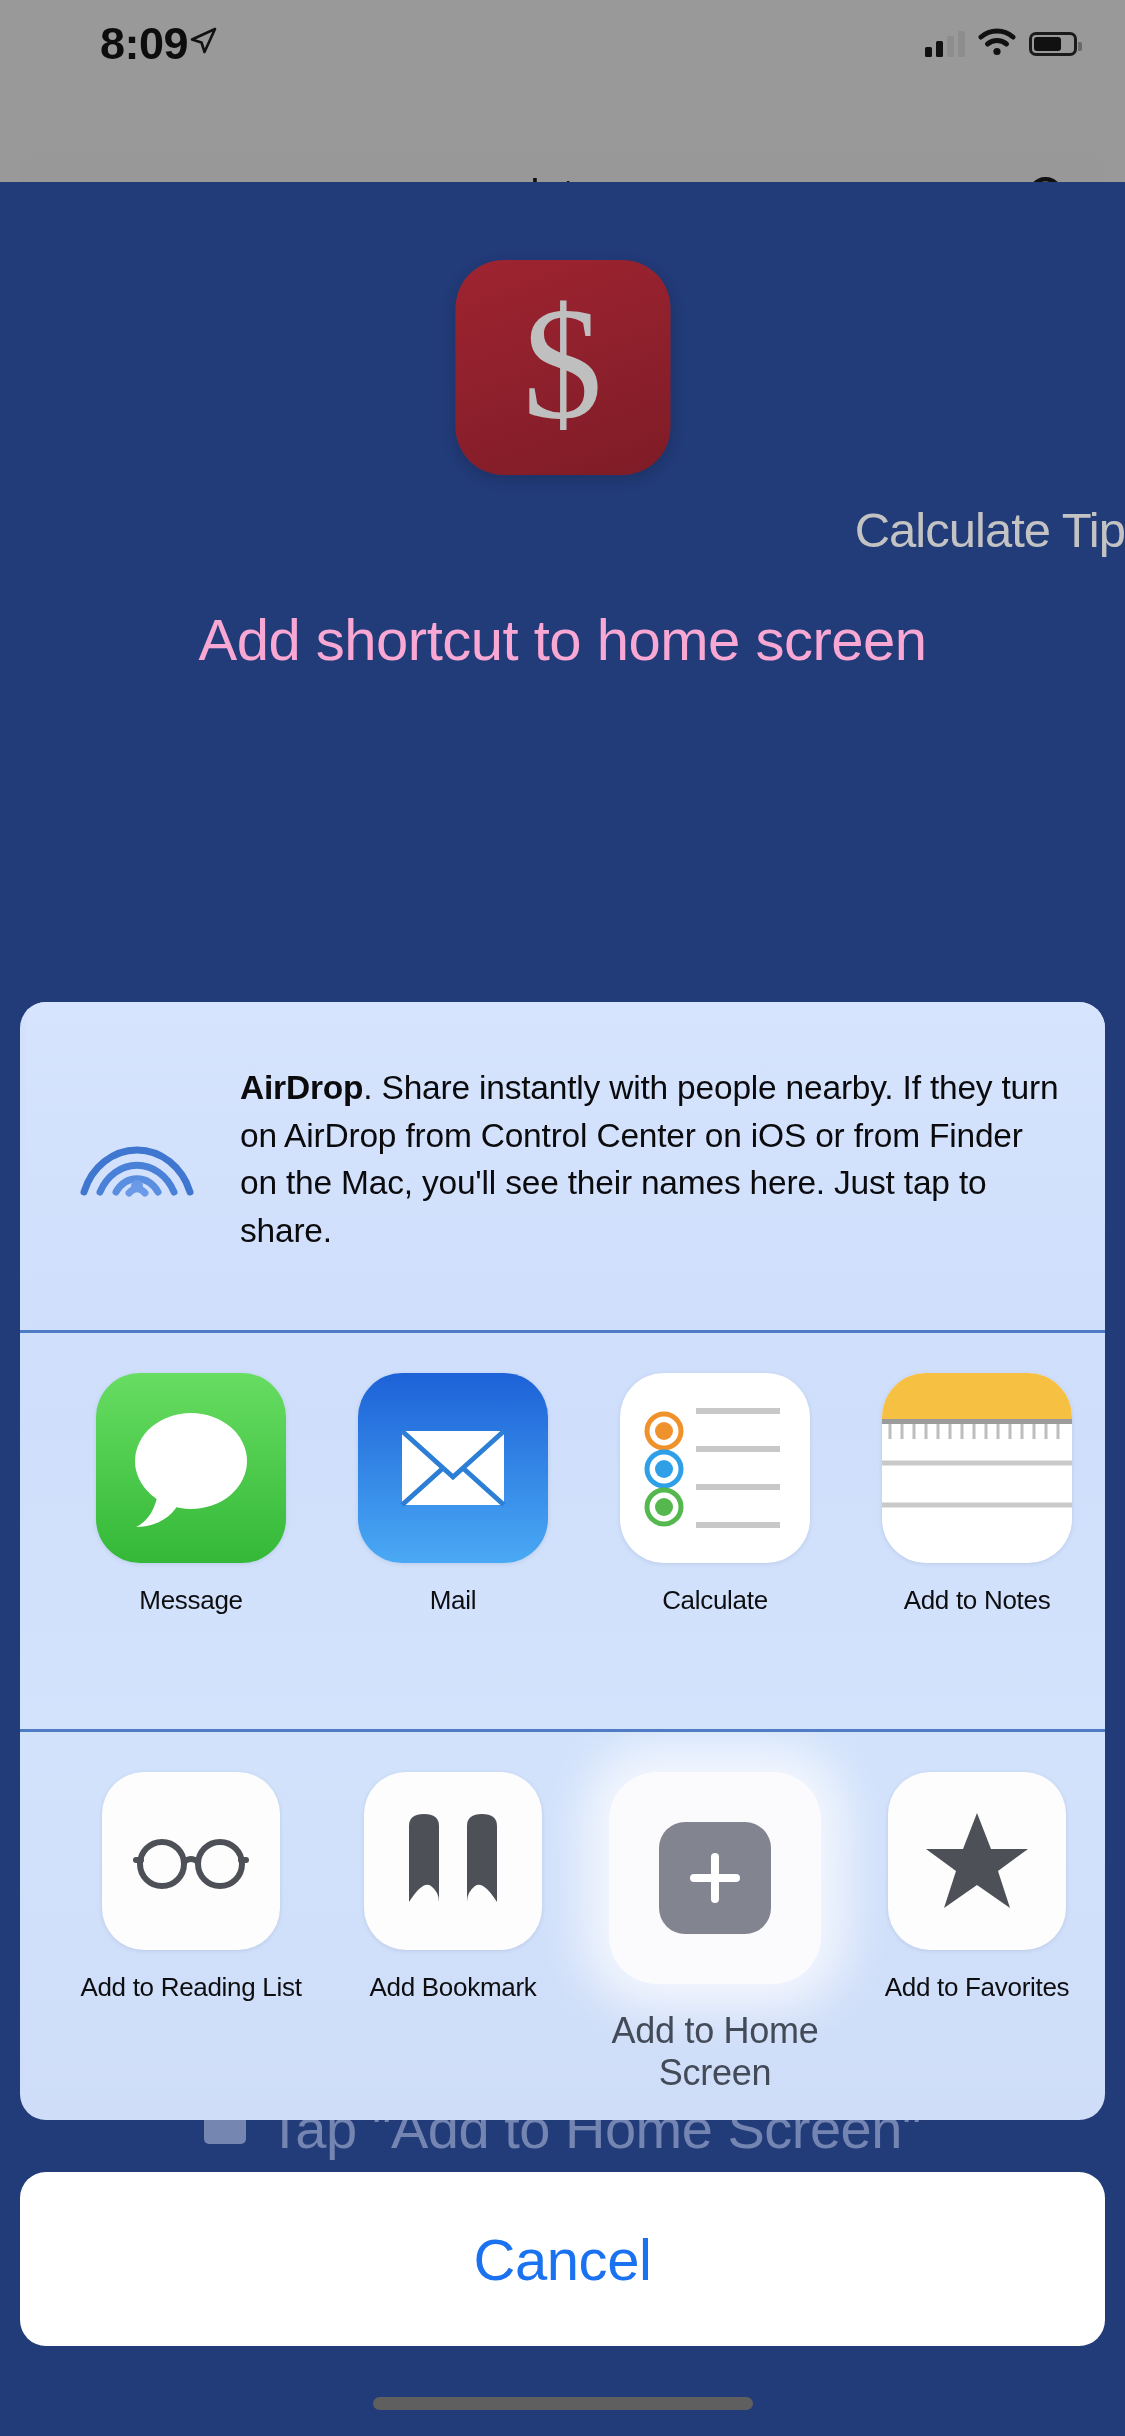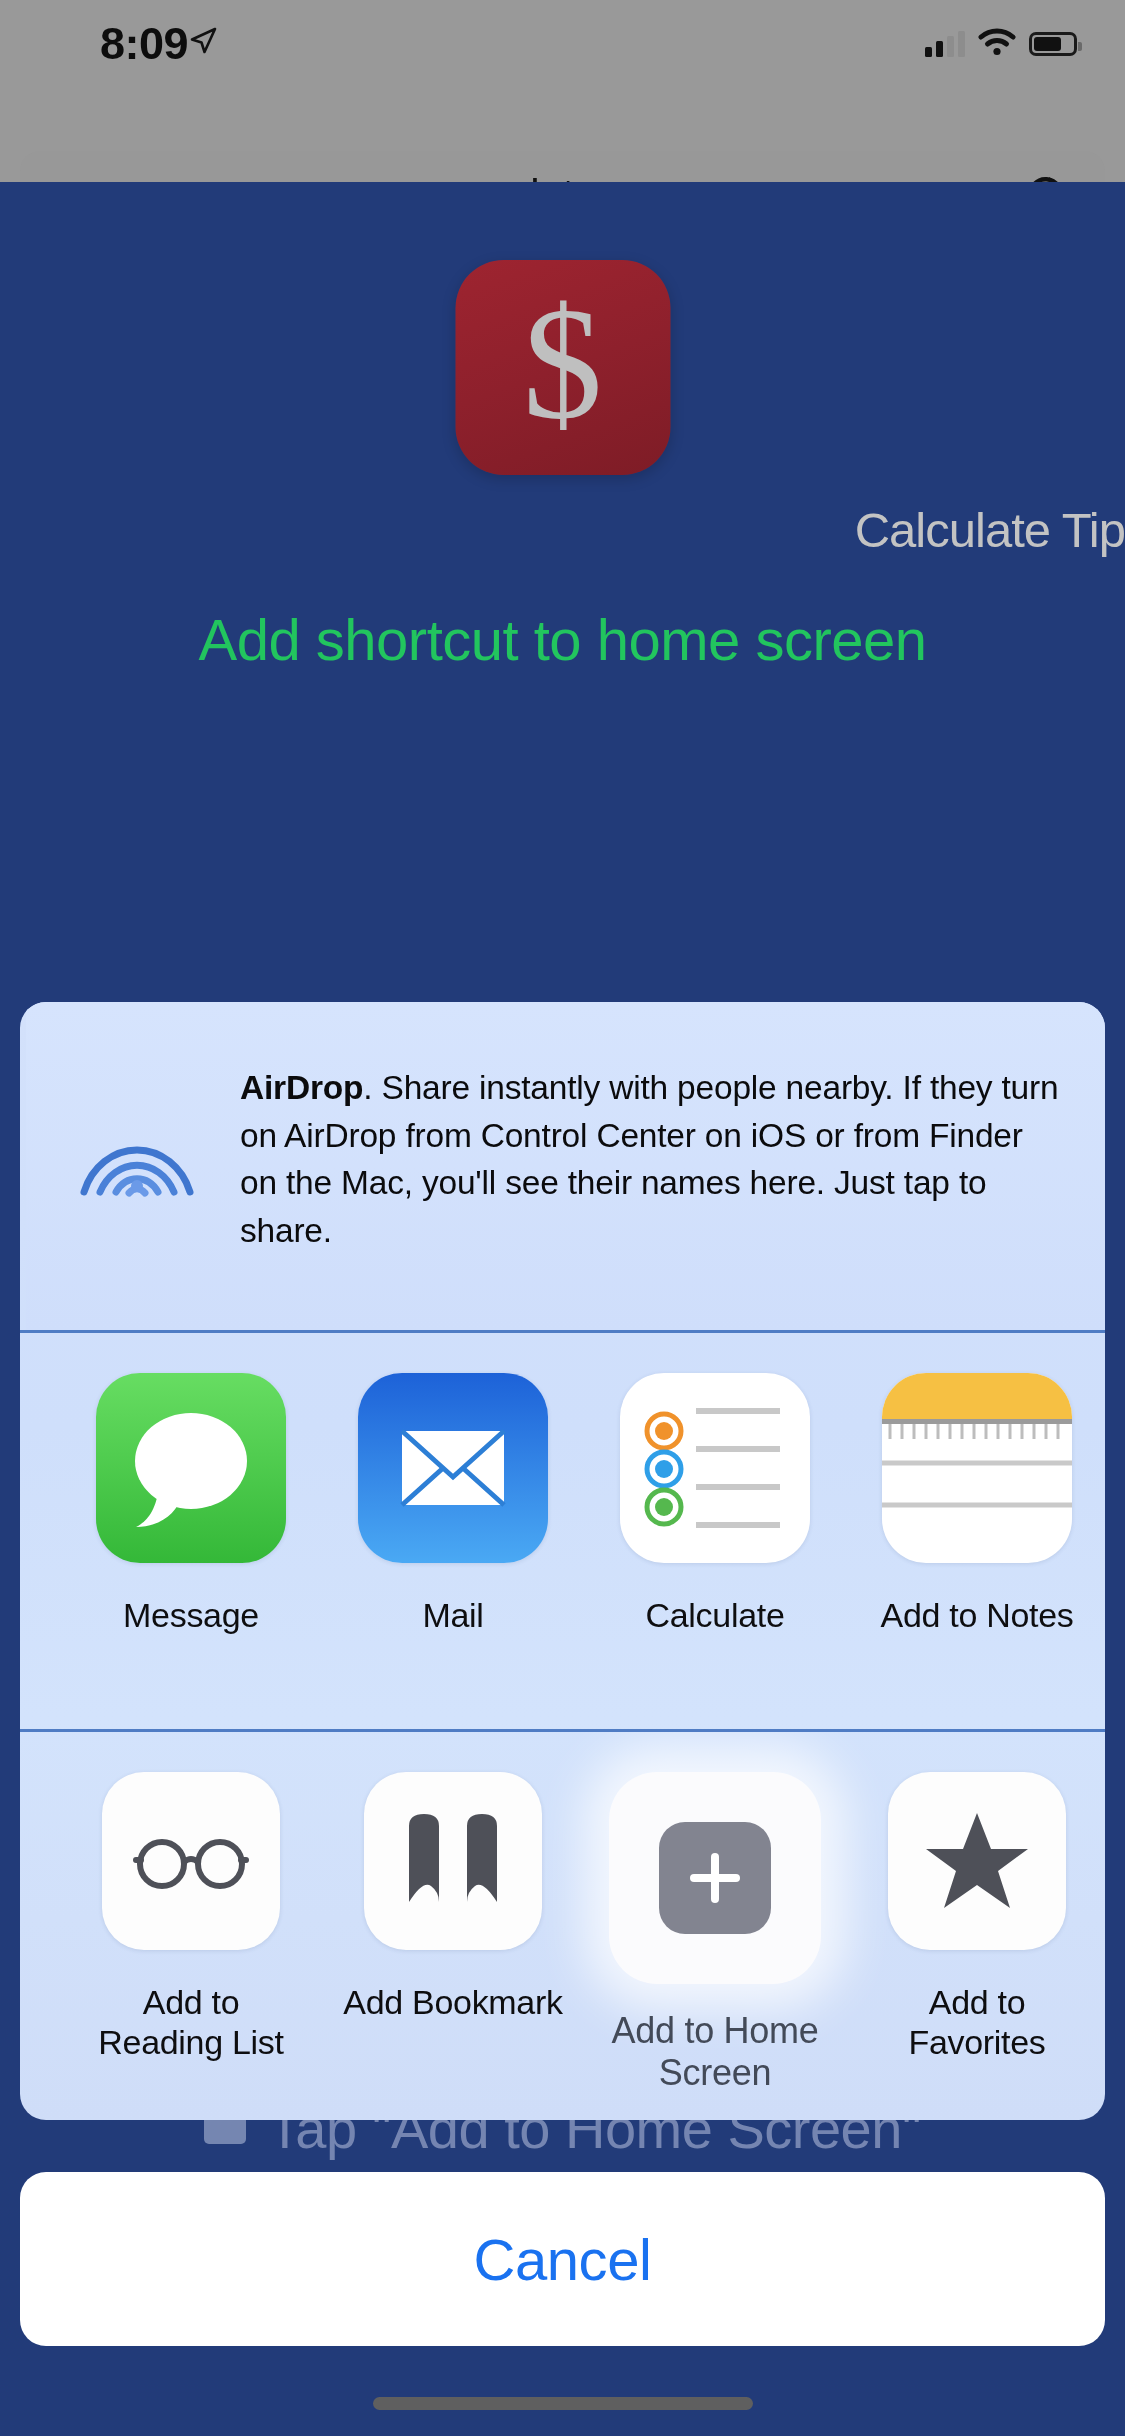--- a/index.html
+++ b/index.html
@@ -87,21 +87,21 @@
   .app-icon span{
     font-size:160px; font-weight:500; color:#bfbfbf; line-height:1;
     margin-top:-8px; font-family:"Liberation Serif", serif;
   }
   .page-title{
     position:absolute; left:0; top:320px; width:100%;
     text-align:right; font-size:49px; color:#c3c3c3; letter-spacing:-1px;
   }
   .page-sub{
     position:absolute; left:0; top:424px; width:100%;
-    text-align:center; font-size:58px; color:#22c55e; letter-spacing:-0.5px;
+    text-align:center; font-size:58px; color:#f9a8d4; letter-spacing:-0.5px;
   }
   .page-hint{
     position:absolute; left:0; top:1914px; width:100%;
     text-align:center; font-size:56px; color:#7a8ab4; letter-spacing:-0.5px;
     display:flex; align-items:center; justify-content:center; gap:22px;
     opacity:.95;
   }
   .hint-glyph{
     width:42px; height:30px; background:#7a8ab4; border-radius:5px;
     display:inline-block;
@@ -128,21 +128,21 @@
   .divider{ height:3px; background:#4f7cc4; }
 
   .row{
     padding:40px 0 0 0; position:relative; overflow:hidden;
   }
   .row-inner{ display:flex; padding-left:40px; }
   .cell{
     flex:0 0 262px; display:flex; flex-direction:column; align-items:center;
   }
   .cell .label{
-    margin-top:32px; font-size:34px; color:#0e0e10; text-align:center;
+    margin-top:22px; font-size:26px; color:#0e0e10; text-align:center;
     line-height:1.18; letter-spacing:-0.3px; max-width:230px;
   }
   .app-row{ height:396px; }
   .app-tile{
     width:190px; height:190px; border-radius:44px; overflow:hidden;
     position:relative; box-shadow:0 1px 4px rgba(40,60,110,0.13);
   }
   .t-message{ background:linear-gradient(180deg,#67dd62 0%,#34b838 100%); }
   .t-mail{ background:linear-gradient(180deg,#1d62d8 0%,#4aa9f4 100%); }
   .t-reminders{ background:#ffffff; }

